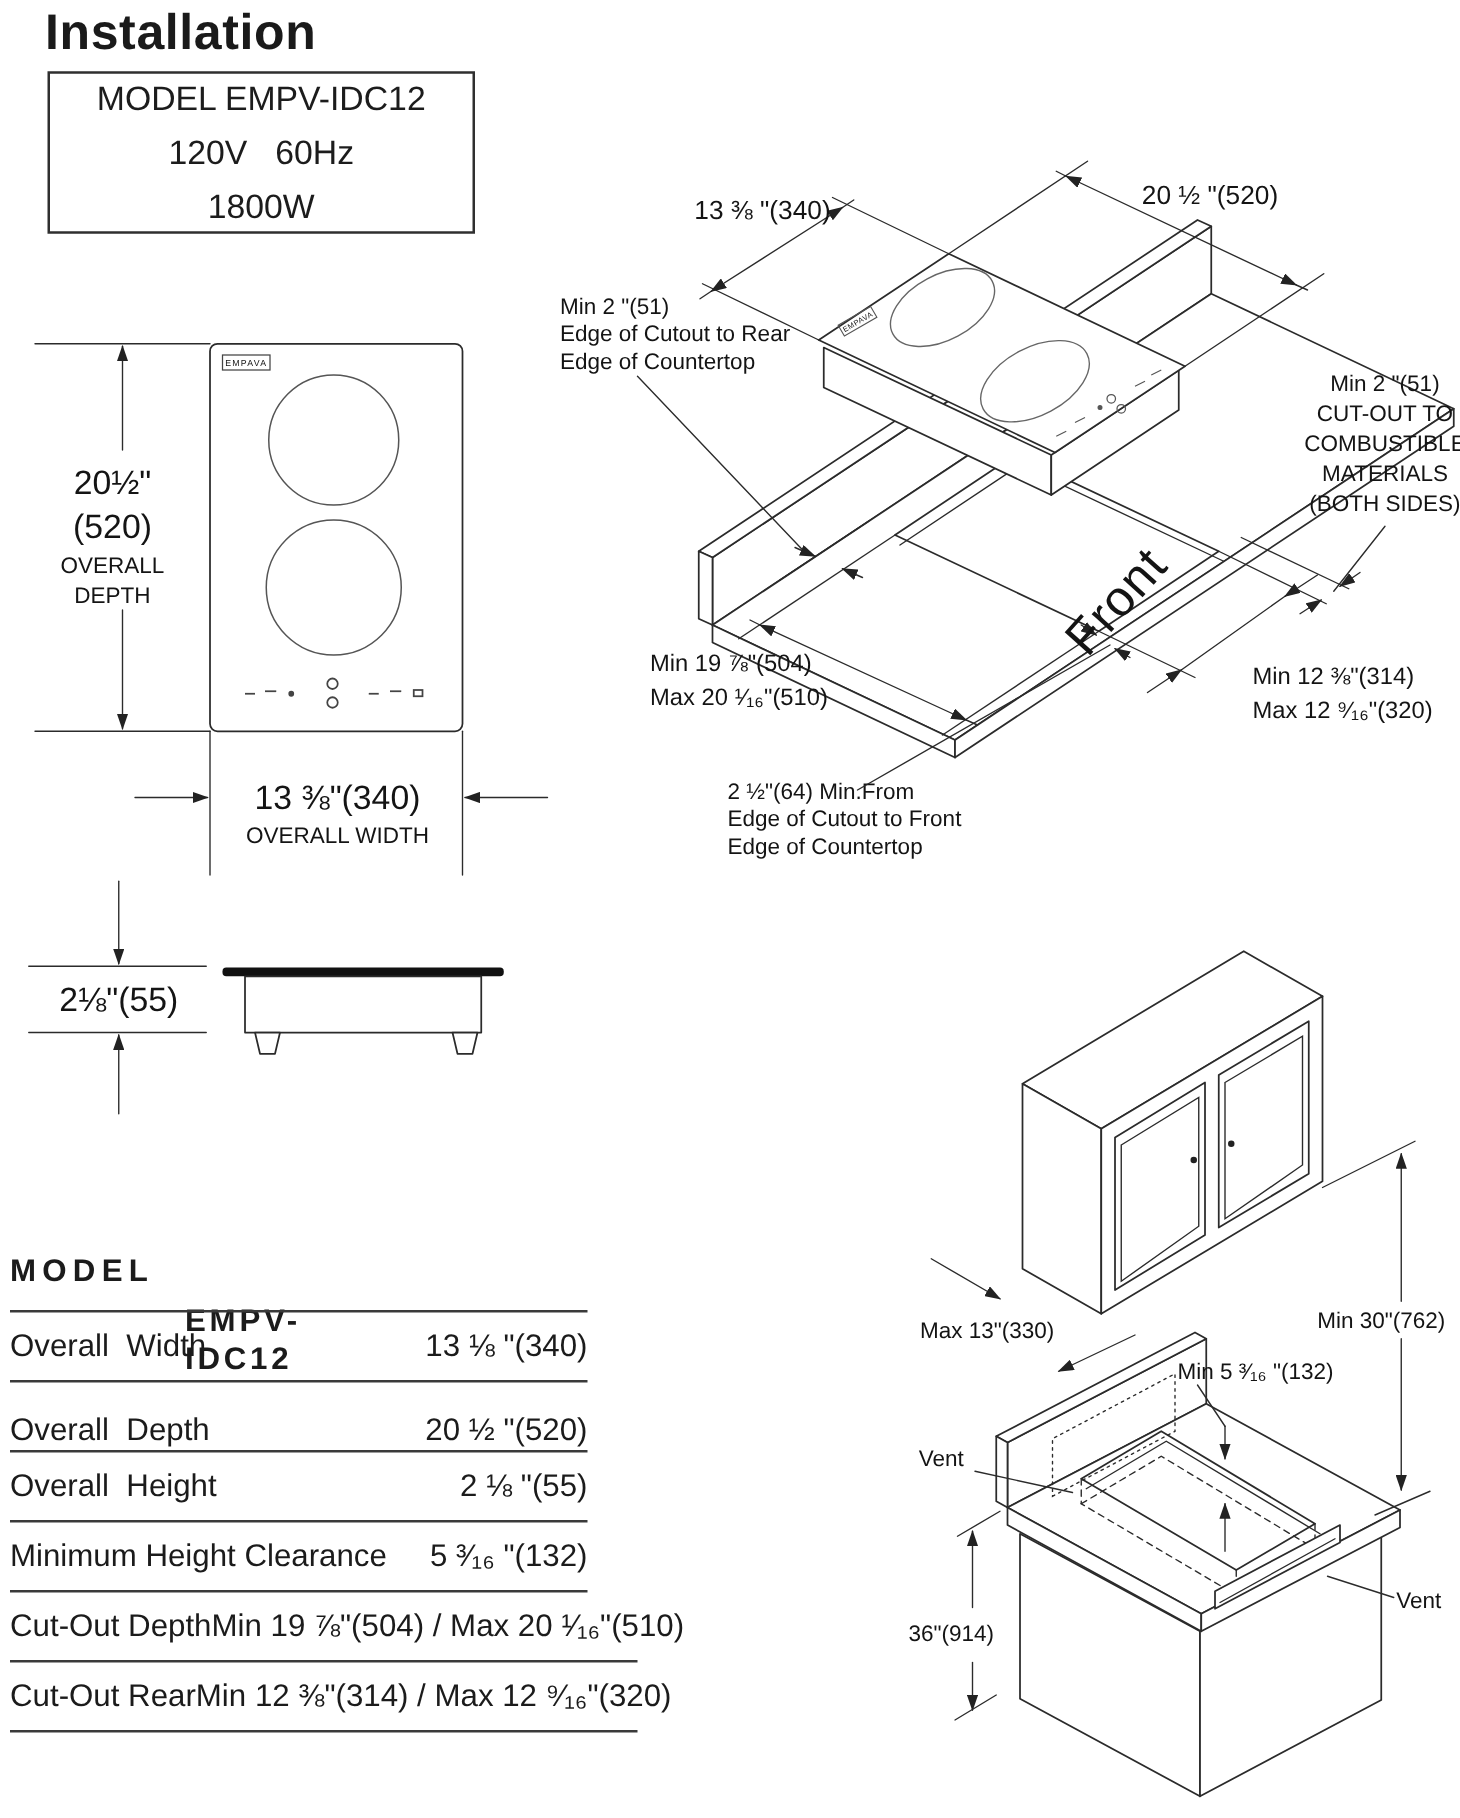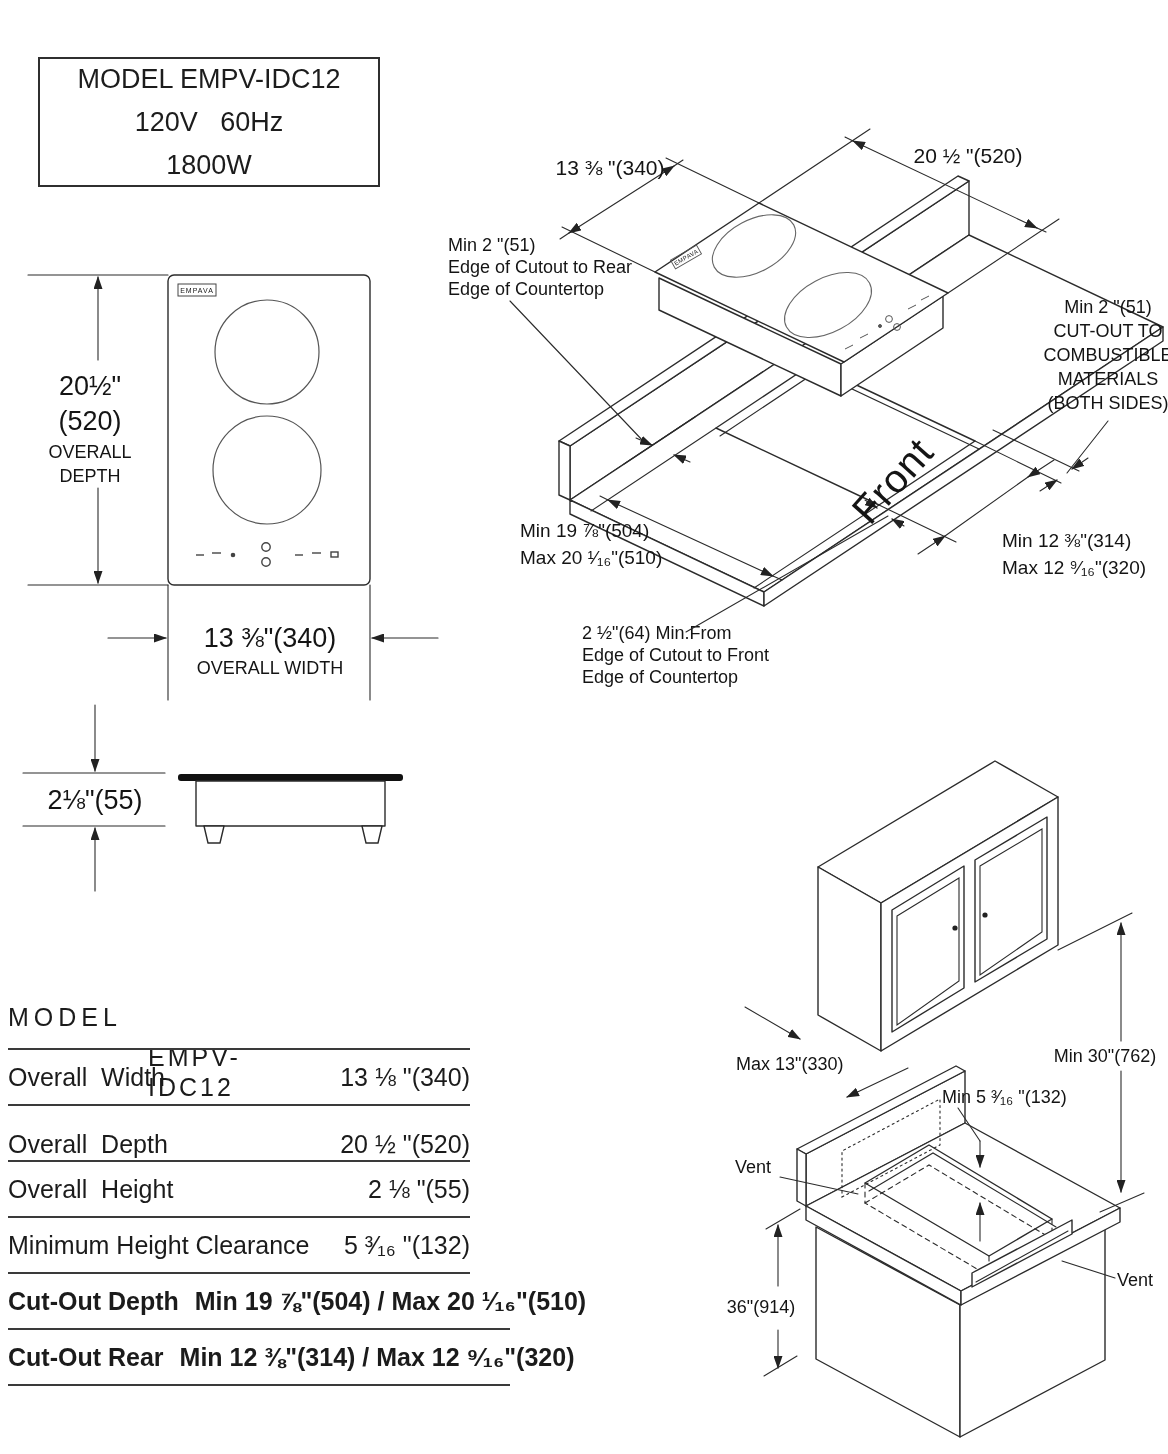--- a/index.html
+++ b/index.html
@@ -12,31 +12,32 @@
             font-size:27px;line-height:40px;color:#1c1c1c;}
   .heading{left:33px;top:898px;font-size:31px;font-weight:600;color:#1b1b1b;}
   svg{position:absolute;overflow:visible;}
   svg text{fill:#141414;font-family:"Liberation Sans",sans-serif;}
   .ln{stroke:#2b2b2b;stroke-width:1.4;fill:none;stroke-linejoin:round;stroke-linecap:round;}
   .thin{stroke:#2b2b2b;stroke-width:1.1;fill:none;stroke-linecap:round;}
   .wfill{fill:#ffffff;}
   .spec{left:8px;top:998px;width:510px;font-size:25px;color:#1b1b1b;}
   .spec .hrule{position:absolute;border-top:2px solid #3a3a3a;height:0;}
   .spec .row{position:absolute;display:flex;justify-content:space-between;width:462px;line-height:30px;}
-  .spec .roww{position:absolute;display:flex;gap:16px;width:502px;line-height:30px;white-space:nowrap;font-weight:bold;}
-  .spec .hdr{position:absolute;display:flex;line-height:30px;}
+  .spec .roww{position:absolute;display:flex;width:502px;line-height:30px;white-space:nowrap;}
+  .spec .hdr{position:absolute;display:flex;line-height:30px;font-weight:bold;}
   .spec .hdr .hl{letter-spacing:5px;}
   .spec .hdr .hv{position:absolute;left:140px;letter-spacing:3px;margin-top:40px;}
   .bold{font-weight:400;}
 </style>
 </head>
 <body>
 
 <div class="page">
 
+  <div class="abs title">Installation</div>
 
   <div class="abs modelbox">
     <div>MODEL EMPV-IDC12</div>
     <div>120V&nbsp;&nbsp;&nbsp;60Hz</div>
     <div>1800W</div>
   </div>
 
   <svg style="left:20px;top:270px" width="430" height="430" viewBox="0 0 430 430">
     <defs>
       <marker id="m3" markerWidth="13" markerHeight="9" refX="12" refY="4.5" orient="auto-start-reverse" markerUnits="userSpaceOnUse">

